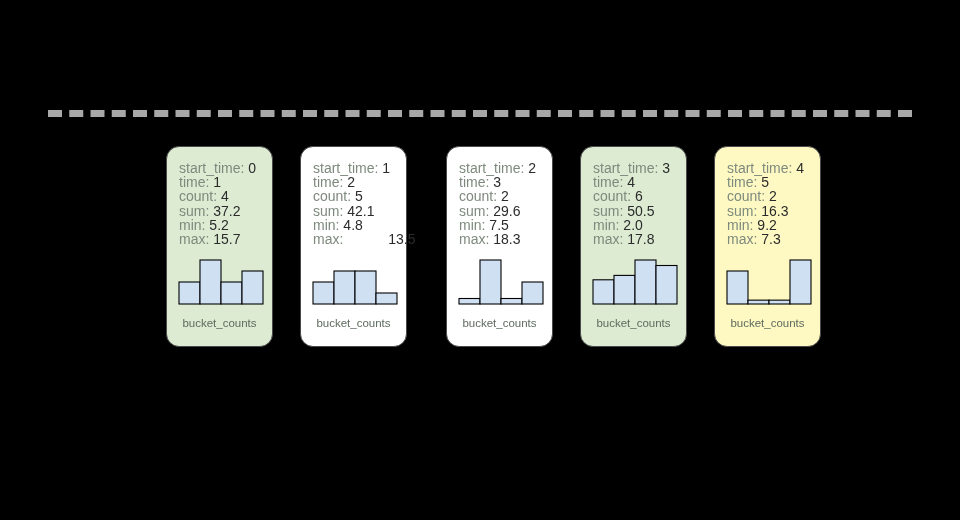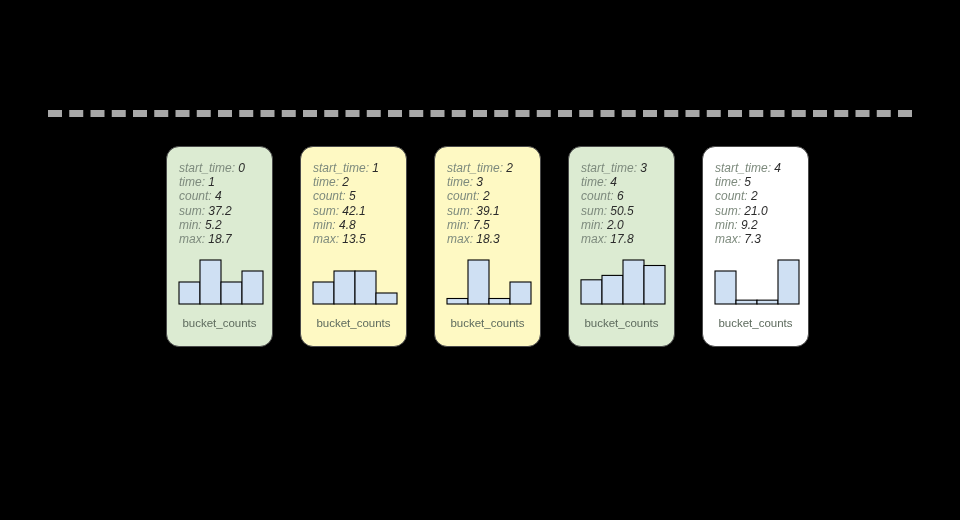--- a/index.html
+++ b/index.html
@@ -54,25 +54,24 @@
     box-shadow: 0 1px 2px rgba(0,0,0,0.35);
   }
 
   .field-list {
     margin: 0 0 0 12px;
     padding: 0;
     list-style: none;
   }
 
   .field-row {
-    font-size: 12px;
+    font-size: 14px;
     line-height: 14.2px;
     white-space: nowrap;
     color: #333333;
-    font-style: italic;
   }
 
   .field-key {
     color: #7d8a7d;
   }
 
   .field-val {
     color: #2b2b2b;
   }
 
@@ -110,57 +109,57 @@
   <div class="timeline-rule"></div>
 
   <div class="card-strip">
       <div class="record-card" style="background: rgb(220, 235, 210); border-color: rgb(74, 74, 74);">
         <ul class="field-list">
           <li class="field-row"><span class="field-key" style="color: rgb(125, 138, 125);">start_time:</span> <span class="field-val" style="color: rgb(43, 43, 43);">0</span></li>
           <li class="field-row"><span class="field-key" style="color: rgb(125, 138, 125);">time:</span> <span class="field-val" style="color: rgb(43, 43, 43);">1</span></li>
           <li class="field-row"><span class="field-key" style="color: rgb(125, 138, 125);">count:</span> <span class="field-val" style="color: rgb(43, 43, 43);">4</span></li>
           <li class="field-row"><span class="field-key" style="color: rgb(125, 138, 125);">sum:</span> <span class="field-val" style="color: rgb(43, 43, 43);">37.2</span></li>
           <li class="field-row"><span class="field-key" style="color: rgb(125, 138, 125);">min:</span> <span class="field-val" style="color: rgb(43, 43, 43);">5.2</span></li>
-          <li class="field-row"><span class="field-key" style="color: rgb(125, 138, 125);">max:</span> <span class="field-val" style="color: rgb(43, 43, 43);">18.7</span></li>
+          <li class="field-row"><span class="field-key" style="color: rgb(125, 138, 125);">max:</span> <span class="field-val" style="color: rgb(43, 43, 43);">15.7</span></li>
         </ul>
         <div class="histogram">
           <svg class="hist-svg" viewBox="0 0 84 46">
             <rect x="0.00" y="24.00" width="21.00" height="22.00" fill="#cfe0f3" stroke="#000000" stroke-width="1.1"></rect>
             <rect x="21.00" y="2.00" width="21.00" height="44.00" fill="#cfe0f3" stroke="#000000" stroke-width="1.1"></rect>
             <rect x="42.00" y="24.00" width="21.00" height="22.00" fill="#cfe0f3" stroke="#000000" stroke-width="1.1"></rect>
             <rect x="63.00" y="13.00" width="21.00" height="33.00" fill="#cfe0f3" stroke="#000000" stroke-width="1.1"></rect>
           </svg>
         </div>
         <div class="hist-caption" style="color: rgb(94, 107, 94);">bucket_counts</div>
       </div>
-      <div class="record-card" style="background: #fef9c3; border-color: rgb(74, 74, 74);">
+      <div class="record-card" style="background: #ffffff; border-color: rgb(74, 74, 74);">
         <ul class="field-list">
           <li class="field-row"><span class="field-key" style="color: rgb(125, 138, 125);">start_time:</span> <span class="field-val" style="color: rgb(43, 43, 43);">1</span></li>
           <li class="field-row"><span class="field-key" style="color: rgb(125, 138, 125);">time:</span> <span class="field-val" style="color: rgb(43, 43, 43);">2</span></li>
           <li class="field-row"><span class="field-key" style="color: rgb(125, 138, 125);">count:</span> <span class="field-val" style="color: rgb(43, 43, 43);">5</span></li>
           <li class="field-row"><span class="field-key" style="color: rgb(125, 138, 125);">sum:</span> <span class="field-val" style="color: rgb(43, 43, 43);">42.1</span></li>
           <li class="field-row"><span class="field-key" style="color: rgb(125, 138, 125);">min:</span> <span class="field-val" style="color: rgb(43, 43, 43); margin-top: 28px;">4.8</span></li>
-          <li class="field-row"><span class="field-key" style="color: rgb(125, 138, 125);">max:</span> <span class="field-val" style="color: rgb(43, 43, 43);">13.5</span></li>
+          <li class="field-row"><span class="field-key" style="color: rgb(125, 138, 125);">max:</span> <span class="field-val" style="color: rgb(43, 43, 43); margin-left: 41px;">13.5</span></li>
         </ul>
         <div class="histogram">
           <svg class="hist-svg" viewBox="0 0 84 46">
             <rect x="0.00" y="24.00" width="21.00" height="22.00" fill="#cfe0f3" stroke="#000000" stroke-width="1.1"></rect>
             <rect x="21.00" y="13.00" width="21.00" height="33.00" fill="#cfe0f3" stroke="#000000" stroke-width="1.1"></rect>
             <rect x="42.00" y="13.00" width="21.00" height="33.00" fill="#cfe0f3" stroke="#000000" stroke-width="1.1"></rect>
             <rect x="63.00" y="35.00" width="21.00" height="11.00" fill="#cfe0f3" stroke="#000000" stroke-width="1.1"></rect>
           </svg>
         </div>
         <div class="hist-caption" style="color: rgb(94, 107, 94);">bucket_counts</div>
       </div>
-      <div class="record-card" style="background: #fef9c3; border-color: rgb(74, 74, 74);">
+      <div class="record-card" style="background: #ffffff; border-color: rgb(74, 74, 74); margin-left: 12px;">
         <ul class="field-list">
           <li class="field-row"><span class="field-key" style="color: rgb(125, 138, 125);">start_time:</span> <span class="field-val" style="color: rgb(43, 43, 43);">2</span></li>
           <li class="field-row"><span class="field-key" style="color: rgb(125, 138, 125);">time:</span> <span class="field-val" style="color: rgb(43, 43, 43);">3</span></li>
           <li class="field-row"><span class="field-key" style="color: rgb(125, 138, 125);">count:</span> <span class="field-val" style="color: rgb(43, 43, 43);">2</span></li>
-          <li class="field-row"><span class="field-key" style="color: rgb(125, 138, 125);">sum:</span> <span class="field-val" style="color: rgb(43, 43, 43);">39.1</span></li>
+          <li class="field-row"><span class="field-key" style="color: rgb(125, 138, 125);">sum:</span> <span class="field-val" style="color: rgb(43, 43, 43);">29.6</span></li>
           <li class="field-row"><span class="field-key" style="color: rgb(125, 138, 125);">min:</span> <span class="field-val" style="color: rgb(43, 43, 43);">7.5</span></li>
           <li class="field-row"><span class="field-key" style="color: rgb(125, 138, 125);">max:</span> <span class="field-val" style="color: rgb(43, 43, 43);">18.3</span></li>
         </ul>
         <div class="histogram">
           <svg class="hist-svg" viewBox="0 0 84 46">
             <rect x="0.00" y="40.50" width="21.00" height="5.50" fill="#cfe0f3" stroke="#000000" stroke-width="1.1"></rect>
             <rect x="21.00" y="2.00" width="21.00" height="44.00" fill="#cfe0f3" stroke="#000000" stroke-width="1.1"></rect>
             <rect x="42.00" y="40.50" width="21.00" height="5.50" fill="#cfe0f3" stroke="#000000" stroke-width="1.1"></rect>
             <rect x="63.00" y="24.00" width="21.00" height="22.00" fill="#cfe0f3" stroke="#000000" stroke-width="1.1"></rect>
           </svg>
@@ -179,26 +178,26 @@
         <div class="histogram">
           <svg class="hist-svg" viewBox="0 0 84 46">
             <rect x="0.00" y="21.80" width="21.00" height="24.20" fill="#cfe0f3" stroke="#000000" stroke-width="1.1"></rect>
             <rect x="21.00" y="17.40" width="21.00" height="28.60" fill="#cfe0f3" stroke="#000000" stroke-width="1.1"></rect>
             <rect x="42.00" y="2.00" width="21.00" height="44.00" fill="#cfe0f3" stroke="#000000" stroke-width="1.1"></rect>
             <rect x="63.00" y="7.50" width="21.00" height="38.50" fill="#cfe0f3" stroke="#000000" stroke-width="1.1"></rect>
           </svg>
         </div>
         <div class="hist-caption" style="color: rgb(94, 107, 94);">bucket_counts</div>
       </div>
-      <div class="record-card" style="background: #ffffff; border-color: rgb(74, 74, 74);">
+      <div class="record-card" style="background: #fef9c3; border-color: rgb(74, 74, 74);">
         <ul class="field-list">
           <li class="field-row"><span class="field-key" style="color: rgb(125, 138, 125);">start_time:</span> <span class="field-val" style="color: rgb(43, 43, 43);">4</span></li>
           <li class="field-row"><span class="field-key" style="color: rgb(125, 138, 125);">time:</span> <span class="field-val" style="color: rgb(43, 43, 43);">5</span></li>
           <li class="field-row"><span class="field-key" style="color: rgb(125, 138, 125);">count:</span> <span class="field-val" style="color: rgb(43, 43, 43);">2</span></li>
-          <li class="field-row"><span class="field-key" style="color: rgb(125, 138, 125);">sum:</span> <span class="field-val" style="color: rgb(43, 43, 43);">21.0</span></li>
+          <li class="field-row"><span class="field-key" style="color: rgb(125, 138, 125);">sum:</span> <span class="field-val" style="color: rgb(43, 43, 43);">16.3</span></li>
           <li class="field-row"><span class="field-key" style="color: rgb(125, 138, 125);">min:</span> <span class="field-val" style="color: rgb(43, 43, 43);">9.2</span></li>
           <li class="field-row"><span class="field-key" style="color: rgb(125, 138, 125);">max:</span> <span class="field-val" style="color: rgb(43, 43, 43);">7.3</span></li>
         </ul>
         <div class="histogram">
           <svg class="hist-svg" viewBox="0 0 84 46">
             <rect x="0.00" y="13.00" width="21.00" height="33.00" fill="#cfe0f3" stroke="#000000" stroke-width="1.1"></rect>
             <rect x="21.00" y="42.15" width="21.00" height="3.85" fill="#cfe0f3" stroke="#000000" stroke-width="1.1"></rect>
             <rect x="42.00" y="42.15" width="21.00" height="3.85" fill="#cfe0f3" stroke="#000000" stroke-width="1.1"></rect>
             <rect x="63.00" y="2.00" width="21.00" height="44.00" fill="#cfe0f3" stroke="#000000" stroke-width="1.1"></rect>
           </svg>

